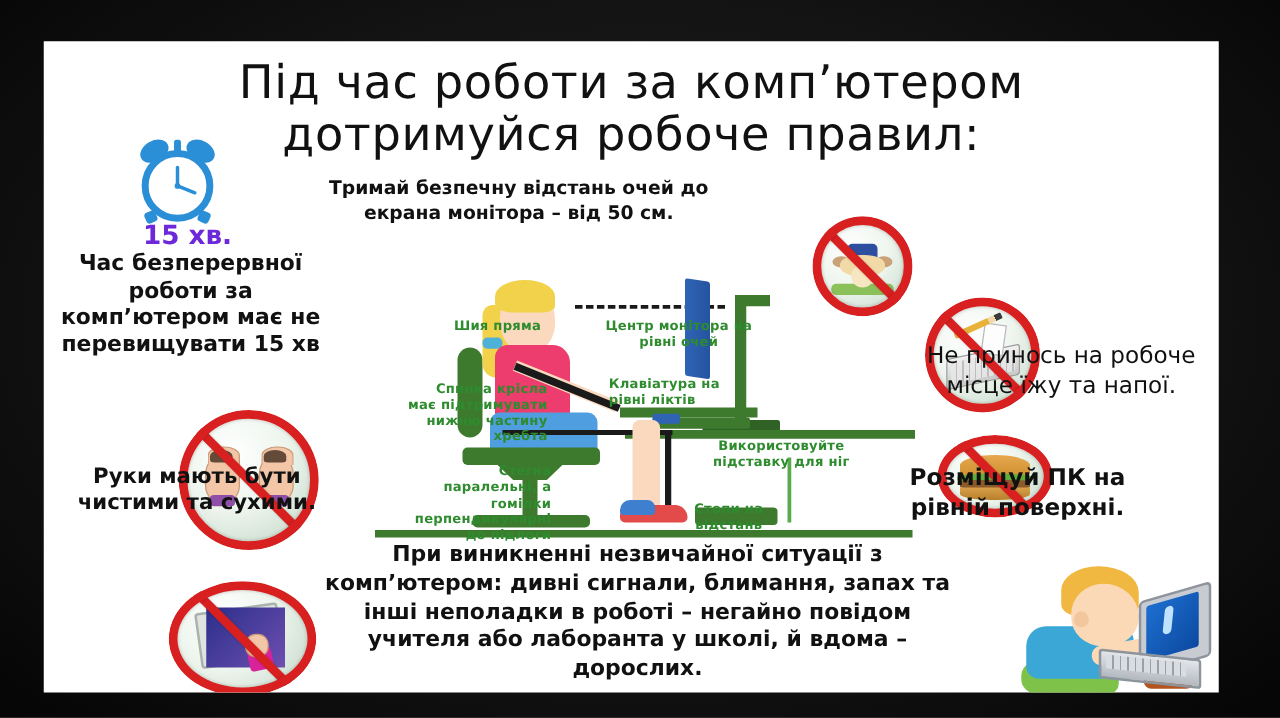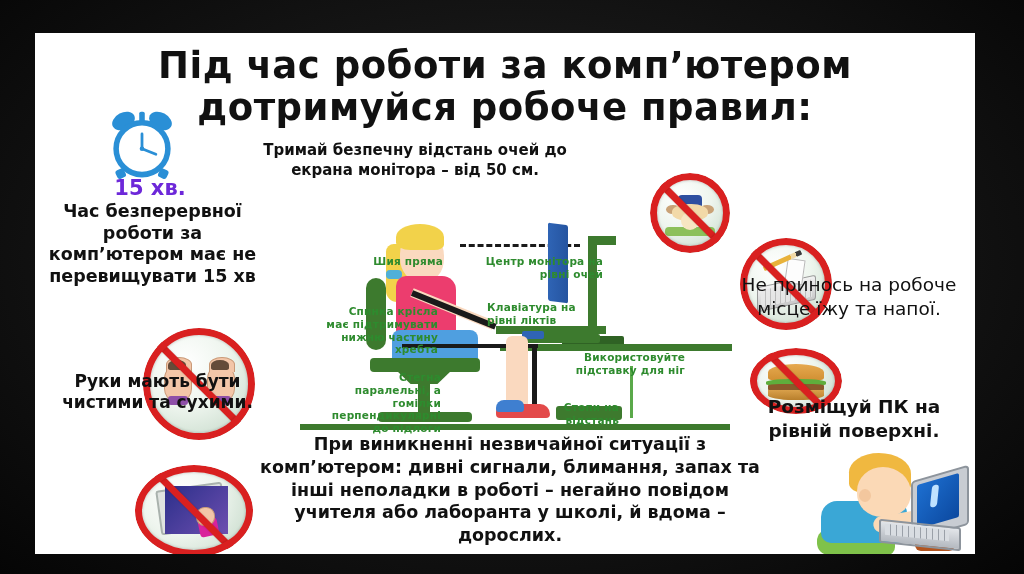--- a/index.html
+++ b/index.html
@@ -13,40 +13,40 @@
   #stage:before{content:"";position:absolute;inset:0;
     background:radial-gradient(ellipse at 50% 45%, #2a2a2a 0%, #141414 55%, #050505 100%);}
 
   #poster{position:absolute;left:35px;top:33px;width:940px;height:521px;
           background:#ffffff;overflow:hidden;}
 
   .t{position:absolute;color:#111;line-height:1.08;text-align:center;}
 
   
   #title{left:60px;top:12px;width:820px;
-         font-weight:bold;font-size:37px;letter-spacing:.5px;line-height:1.14;
+         font-weight:normal;font-size:37px;letter-spacing:.5px;line-height:1.14;
          font-family:"DejaVu Sans","Liberation Sans",sans-serif;}
 
   
   #minutes{left:10px;top:144px;width:210px;font-weight:bold;font-size:21px;color:#6d28d9;}
   #leftpara{left:5px;top:168px;width:225px;font-weight:bold;font-size:17.5px;line-height:1.24;}
   #handspara{left:15px;top:338px;width:215px;font-weight:bold;font-size:17px;line-height:1.26;}
 
   
   #centertop{left:215px;top:108px;width:330px;font-weight:bold;font-size:15px;line-height:1.3;}
   #bottompara{left:215px;top:400px;width:520px;font-weight:bold;font-size:17.5px;line-height:1.3;}
 
   
   #r1{left:700px;top:125px;width:240px;font-weight:bold;font-size:18.5px;line-height:1.28;}
   #r2{left:685px;top:240px;width:258px;font-weight:normal;font-size:18.5px;line-height:1.28;}
-  #r3{left:700px;top:338px;width:238px;font-weight:bold;font-size:18.5px;line-height:1.28;margin-top:24px;}
+  #r3{left:660px;top:338px;width:238px;font-weight:bold;font-size:18.5px;line-height:1.28;}
 
   
   .g{position:absolute;color:#2e8b2e;font-weight:bold;font-size:10.5px;
-     line-height:1.22;text-align:right;letter-spacing:.2px;}
+     line-height:1.22;text-align:center;letter-spacing:.2px;}
   #g-neck{left:318px;top:222px;width:90px;}
   #g-center{left:448px;top:222px;width:120px;}
   #g-back{left:288px;top:272px;width:115px;text-align:right;}
   #g-keyb{left:452px;top:268px;width:110px;text-align:left;}
   #g-thigh{left:288px;top:338px;width:118px;text-align:right;}
   #g-stand{left:530px;top:318px;width:120px;}
   #g-feet{left:512px;top:368px;width:72px;}
 
   
   #clock{position:absolute;left:70px;top:75px;width:74px;height:74px;}

